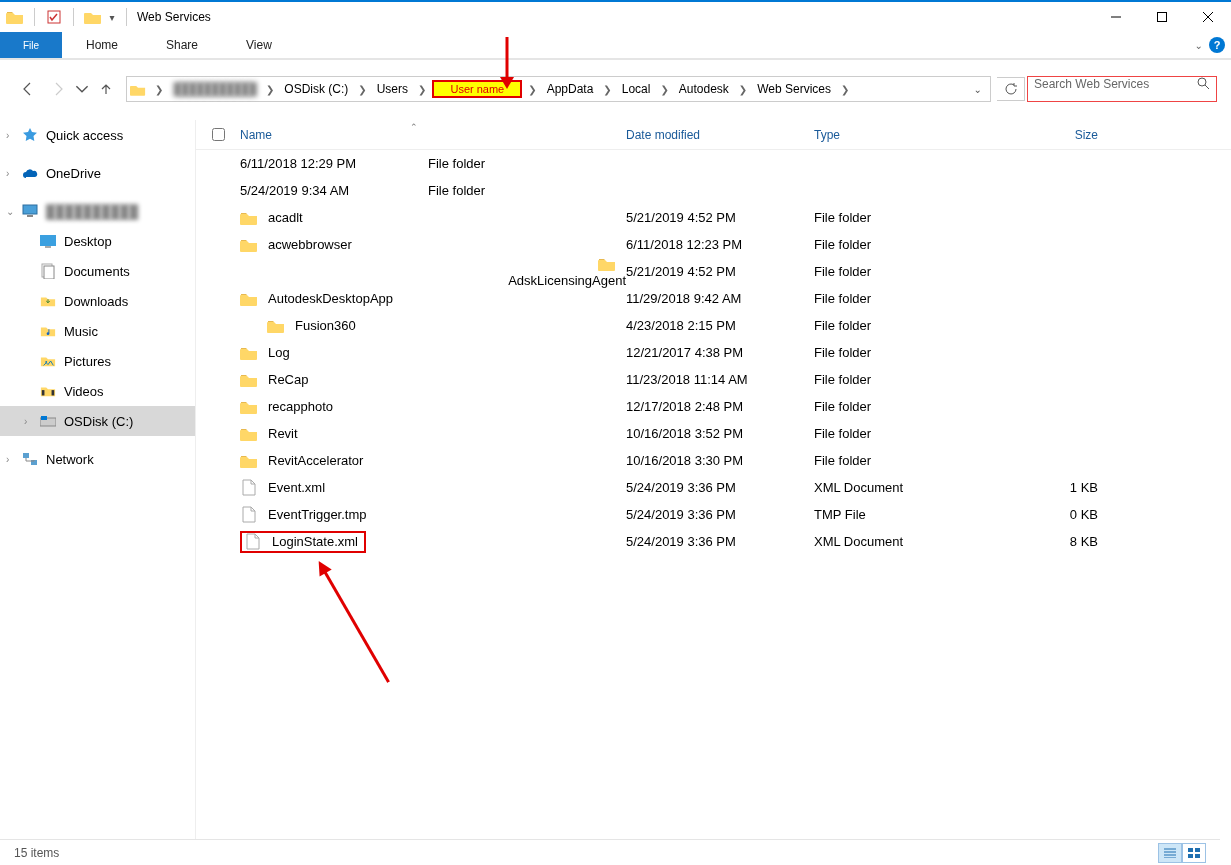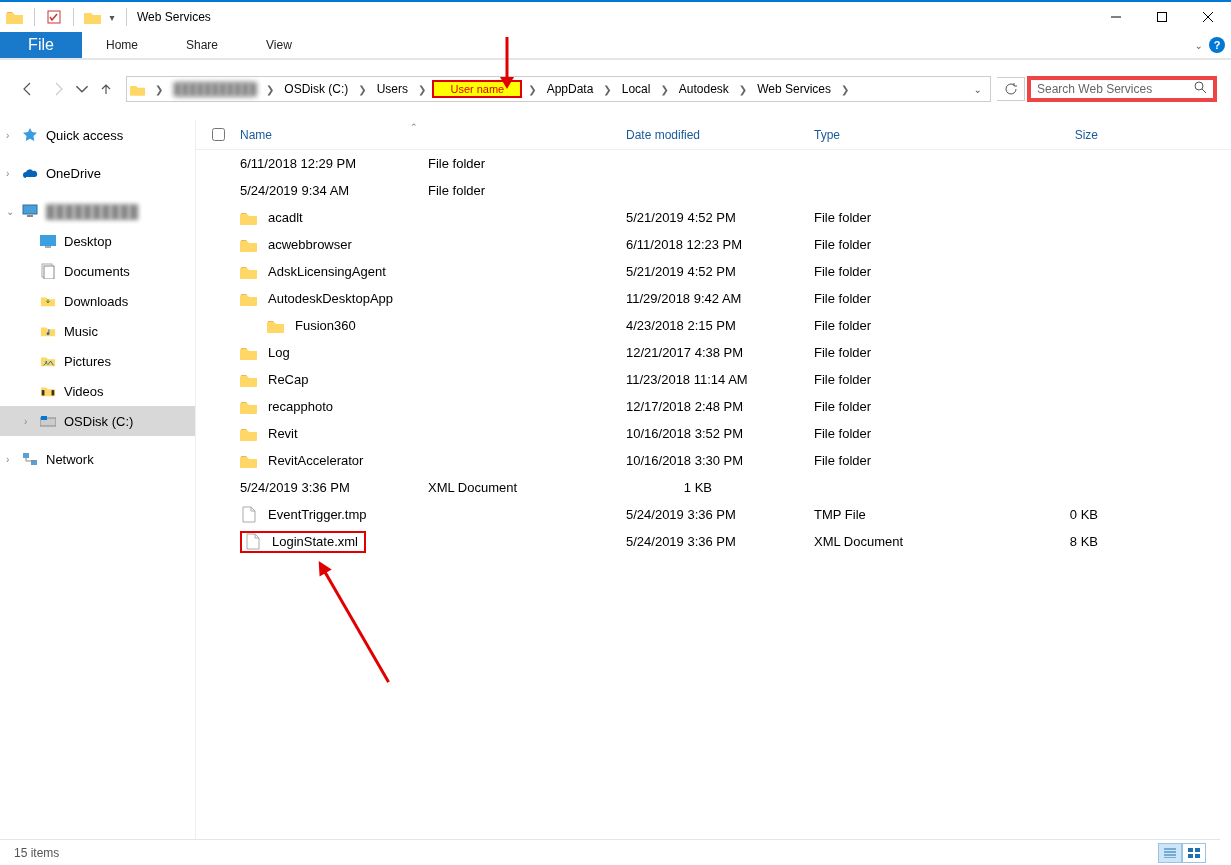--- a/index.html
+++ b/index.html
@@ -11,42 +11,42 @@
   .qat-btn { width:22px; height:22px; display:flex; align-items:center; justify-content:center;}
   .folder-mini { width:18px; height:14px; }
   .titlebar .divider { width:1px; height:18px; background:#ccc; margin:0 6px;}
   .titlebar .title { padding-left:4px; font-size:12px; color:#000;}
   .win-controls { margin-left:auto; display:flex;}
   .win-btn { width:46px; height:30px; display:flex; align-items:center; justify-content:center;}
   .win-btn svg { width:10px; height:10px; }
   
   
   .tabs-row { height:26px; display:flex; align-items:stretch; background:#fff;}
-  .file-tab { background:#1979ca; color:#fff; font-size:16px; width:82px; display:flex; align-items:center; justify-content:center;}
+  .file-tab { background:#1979ca; color:#fff; font-size:10px; width:62px; display:flex; align-items:center; justify-content:center;}
   .tab { font-size:12px; color:#222; padding:0 24px; display:flex; align-items:center;}
   .tabs-right { margin-left:auto; display:flex; align-items:center; padding-right:6px; gap:6px;}
   .chev-down { color:#666; font-size:10px;}
   .help-icon { width:16px; height:16px; background:#0078d4; border-radius:50%; color:#fff; font-size:11px; display:flex; align-items:center; justify-content:center; font-weight:bold;}
   .tabs-border { height:2px; background:#e5e5e5;}
   
   
   .nav-row { height:34px; margin-top:12px; display:flex; align-items:center; padding:0 14px; gap:2px;}
   .nav-arrow { width:28px; height:28px; display:flex; align-items:center; justify-content:center; color:#555;}
   .nav-arrow.disabled { color:#bbb;}
   .nav-arrow svg{width:14px;height:14px;}
   .breadcrumb { border:1px solid #ccc; height:26px; flex:1; display:flex; align-items:center; margin:0 4px; font-size:12px;}
   .bc-icon { width:22px; display:flex; align-items:center; justify-content:center;}
   .bc-sep { color:#666; padding:0 6px; font-size:10px;}
   .bc-item { padding:0 4px; color:#000;}
   .bc-item.highlight { background:#ffff00; border:2px solid #e00000; color:#d00; font-size:11px; padding:1px 16px; margin:-1px 0;}
   .bc-blur { color:transparent; text-shadow:0 0 5px #888; letter-spacing:-1px;}
   .bc-refresh { width:28px; height:24px; border:1px solid #ccc; border-left:none; display:flex;align-items:center;justify-content:center; color:#555;}
   .bc-end{ display:flex; align-items:center; margin-left:auto;}
   .bc-end-chev{ padding:0 8px; color:#555; font-size:10px;}
-  .search-box { width:190px; height:26px; border:4px solid #ef4444; display:flex; align-items:center; padding:0 6px; font-size:12px; color:#666;}
+  .search-box { width:190px; height:26px; border:1px solid #ef4444; display:flex; padding:0 6px; font-size:12px; color:#666;}
   .search-box .mag { margin-left:auto; color:#555;}
   
   
   .main { display:flex; height: 740px; margin-top:14px;}
   
   
   .sidebar { width:196px; border-right:1px solid #eee; padding-top:0px; font-size:13px; overflow:hidden;}
   .sb-item { height:30px; display:flex; align-items:center; padding-left:22px; gap:8px; color:#000;}
   .sb-item.sel { background:#d8d8d8;}
   .sb-sub { padding-left:40px;}
@@ -376,21 +376,21 @@
               <span class="row-name">acwebbrowser</span>
             </div>
           </div>
           <div class="col-date">6/11/2018 12:23 PM</div>
           <div class="col-type">File folder</div>
           <div class="col-size"></div>
         </div>
         <div class="file-row">
           <div class="col-check"></div>
           <div class="col-name">
-            <div style="display:flex;align-items:center;">
+            <div style="display:flex;align-items:flex-end;flex-direction:column;">
               <span class="row-icon">
                 <svg width="18" height="14" viewBox="0 0 18 14">
                   <path class="folder-icon" d="M1 3h6l2 2h8v8a1 1 0 0 1-1 1H1a1 1 0 0 1-1-1V4a1 1 0 0 1 1-1z"></path>
                   <path fill="#e8b94f" d="M1 2h5l1 1H1z"></path>
                 </svg>
               </span>
               <span class="row-name">AdskLicensingAgent</span>
             </div>
           </div>
           <div class="col-date">5/21/2019 4:52 PM</div>
@@ -511,20 +511,31 @@
               </span>
               <span class="row-name">RevitAccelerator</span>
             </div>
           </div>
           <div class="col-date">10/16/2018 3:30 PM</div>
           <div class="col-type">File folder</div>
           <div class="col-size"></div>
         </div>
         <div class="file-row">
           <div class="col-check"></div>
+          <div class="col-name">
+            <div style="display:flex;align-items:center;">
+              <span class="row-icon">
+                <svg width="14" height="17" viewBox="0 0 14 17">
+                  <path d="M1 1h8l4 4v11H1z" fill="#fff" stroke="#aaa"></path>
+                  <path d="M9 1v4h4" fill="none" stroke="#aaa"></path>
+                </svg>
+              </span>
+              <span class="row-name">Event.xml</span>
+            </div>
+          </div>
           <div class="col-date">5/24/2019 3:36 PM</div>
           <div class="col-type">XML Document</div>
           <div class="col-size">1 KB</div>
         </div>
         <div class="file-row">
           <div class="col-check"></div>
           <div class="col-name">
             <div style="display:flex;align-items:center;">
               <span class="row-icon">
                 <svg width="14" height="17" viewBox="0 0 14 17">

